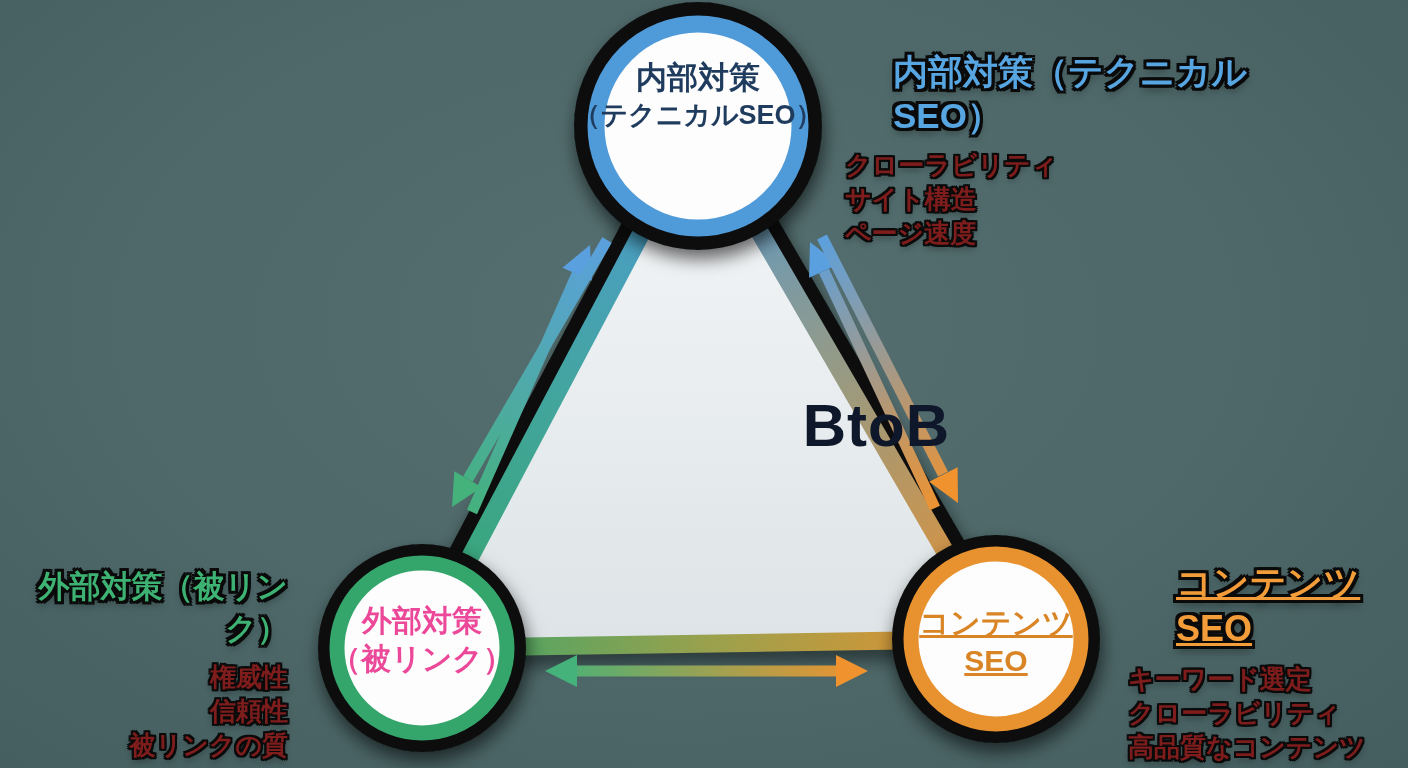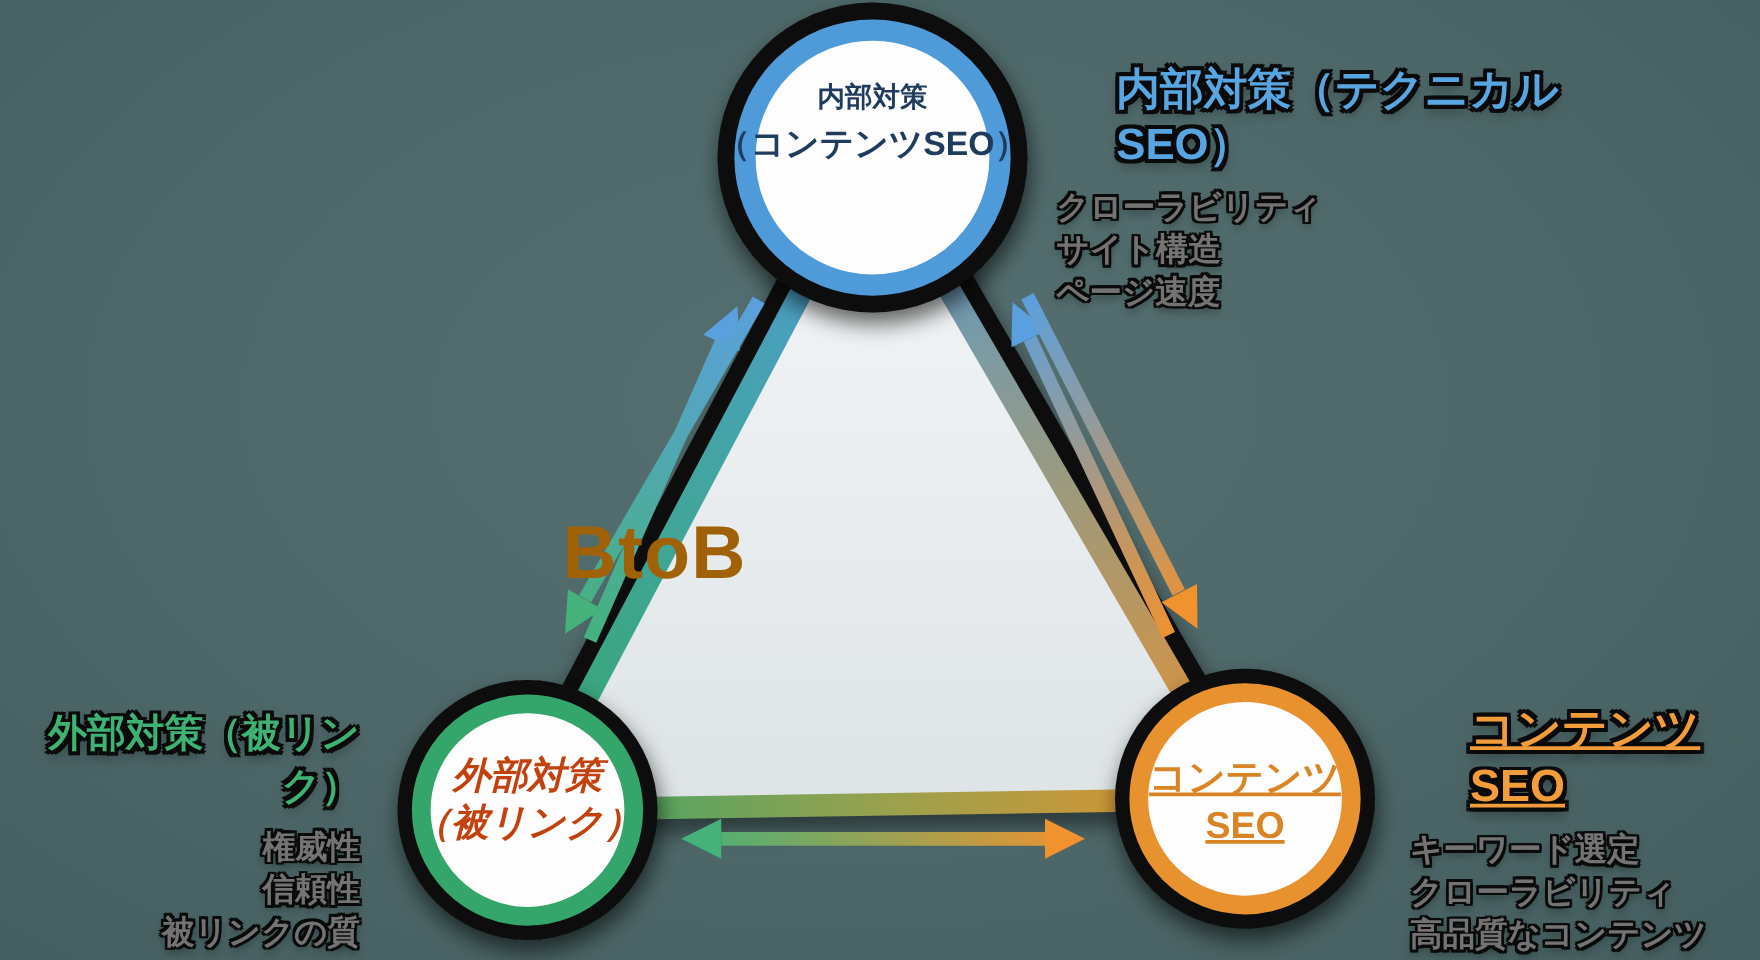--- a/index.html
+++ b/index.html
@@ -8,43 +8,43 @@
     background:radial-gradient(ellipse at 48% 42%, #556f70 0%, #4e6869 55%, #445d5e 100%);
     font-family:"Liberation Sans","DejaVu Sans",sans-serif;
   }
   .stage{position:relative;width:1408px;height:768px;}
   .stage svg{position:absolute;left:0;top:0;}
 
   .abs{position:absolute;font-weight:bold;}
 
   
   .circle-text{text-align:center;}
-  .circle-text .l1{font-size:22px;line-height:40px;}
+  .circle-text .l1{font-size:31px;line-height:40px;}
   .circle-text .l2{font-size:27px;line-height:34px;}
   .circle-text.small .l1{font-size:30px;line-height:38px;}
   .circle-text.small .l2{font-size:30px;line-height:38px;}
   .navy{color:#1f3c5e;}
-  .greentxt{color:#c2410c;font-style:italic;}
+  .greentxt{color:#ec4899;}
   .orangetxt{color:#d98526;}
 
   
-  .center-goal{text-align:left;color:#a16207;margin-top:16px;}
+  .center-goal{text-align:right;color:#0f172a;}
   .center-goal .g1{font-size:60px;line-height:66px;letter-spacing:1px;}
   .center-goal .g2{font-size:55px;line-height:64px;}
 
   
   .side-title{font-size:35px;line-height:44px;letter-spacing:0px;padding-left:48px;}
   .side-title.blue{color:#57a6e2;}
   .side-title.green{color:#3db273;font-size:31px;line-height:42px;}
   .side-title.orange{color:#f29d3a;font-size:36px;line-height:46px;text-decoration:underline;}
   .outline3{text-shadow:
     -3px -3px 0 #0a0a0a, 3px -3px 0 #0a0a0a, -3px 3px 0 #0a0a0a, 3px 3px 0 #0a0a0a,
     -3px 0 0 #0a0a0a, 3px 0 0 #0a0a0a, 0 -3px 0 #0a0a0a, 0 3px 0 #0a0a0a,
     0 5px 9px rgba(0,0,0,.5);}
-  .items{color:#737373;font-size:26px;line-height:34px;margin-top:10px;}
+  .items{color:#7f1d1d;font-size:26px;line-height:34px;margin-top:10px;}
   .items div{text-shadow:
     -2px -2px 0 #0a0a0a, 2px -2px 0 #0a0a0a, -2px 2px 0 #0a0a0a, 2px 2px 0 #0a0a0a,
     -2px 0 0 #0a0a0a, 2px 0 0 #0a0a0a, 0 -2px 0 #0a0a0a, 0 2px 0 #0a0a0a,
     0 4px 7px rgba(0,0,0,.45);}
   .ta-right{text-align:right;}
 </style>
 </head>
 <body>
 
 <div class="stage">
@@ -125,21 +125,21 @@
       <circle cx="996" cy="639" r="104" fill="#0b0c0d"></circle>
     </g>
 
     <circle cx="698" cy="126" r="102" fill="#fdfdfd" stroke="#4f9ad8" stroke-width="17"></circle>
     <circle cx="422" cy="648" r="85" fill="#fdfdfd" stroke="#35a66b" stroke-width="15"></circle>
     <circle cx="996" cy="639" r="85" fill="#fdfdfd" stroke="#e8912f" stroke-width="15"></circle>
   </svg>
 
   <div class="abs circle-text navy" style="left:538px;top:58px;width:320px;">
     <div class="l1">内部対策</div>
-    <div class="l2">（コンテンツSEO）</div>
+    <div class="l2">（テクニカルSEO）</div>
   </div>
 
   <div class="abs circle-text small greentxt" style="left:292px;top:602px;width:260px;">
     <div class="l1">外部対策</div>
     <div class="l2">（被リンク）</div>
   </div>
 
   <div class="abs circle-text small orangetxt" style="left:866px;top:604px;width:260px;text-decoration:underline;">
     <div class="l1">コンテンツ</div>
     <div class="l2">SEO</div>

